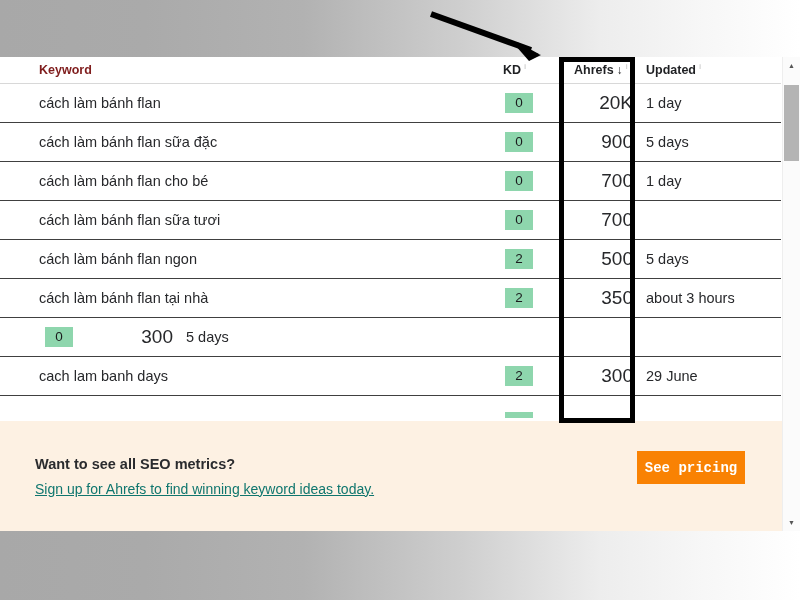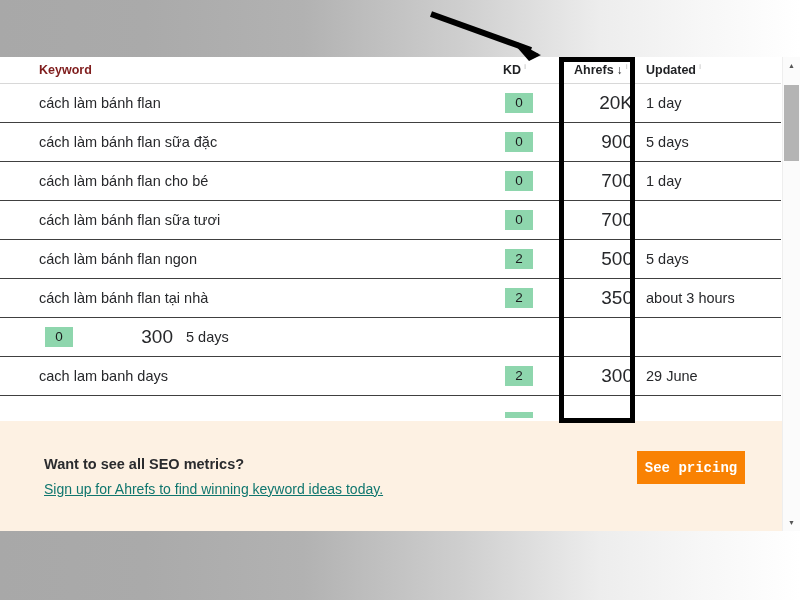--- a/index.html
+++ b/index.html
@@ -144,21 +144,21 @@
     position: absolute;
     left: 0;
     top: 421px;
     width: 800px;
     height: 110px;
     background: #fdf1e3;
     display: flex;
     align-items: center;
   }
 
-  #cta-text { margin-left: 44px; }
+  #cta-text { margin-left: 35px; }
 
   #cta-title {
     font-size: 14.5px;
     font-weight: bold;
     color: #2a2b2e;
     margin-bottom: 9px;
   }
 
   #cta-sub {
     font-size: 14px;

